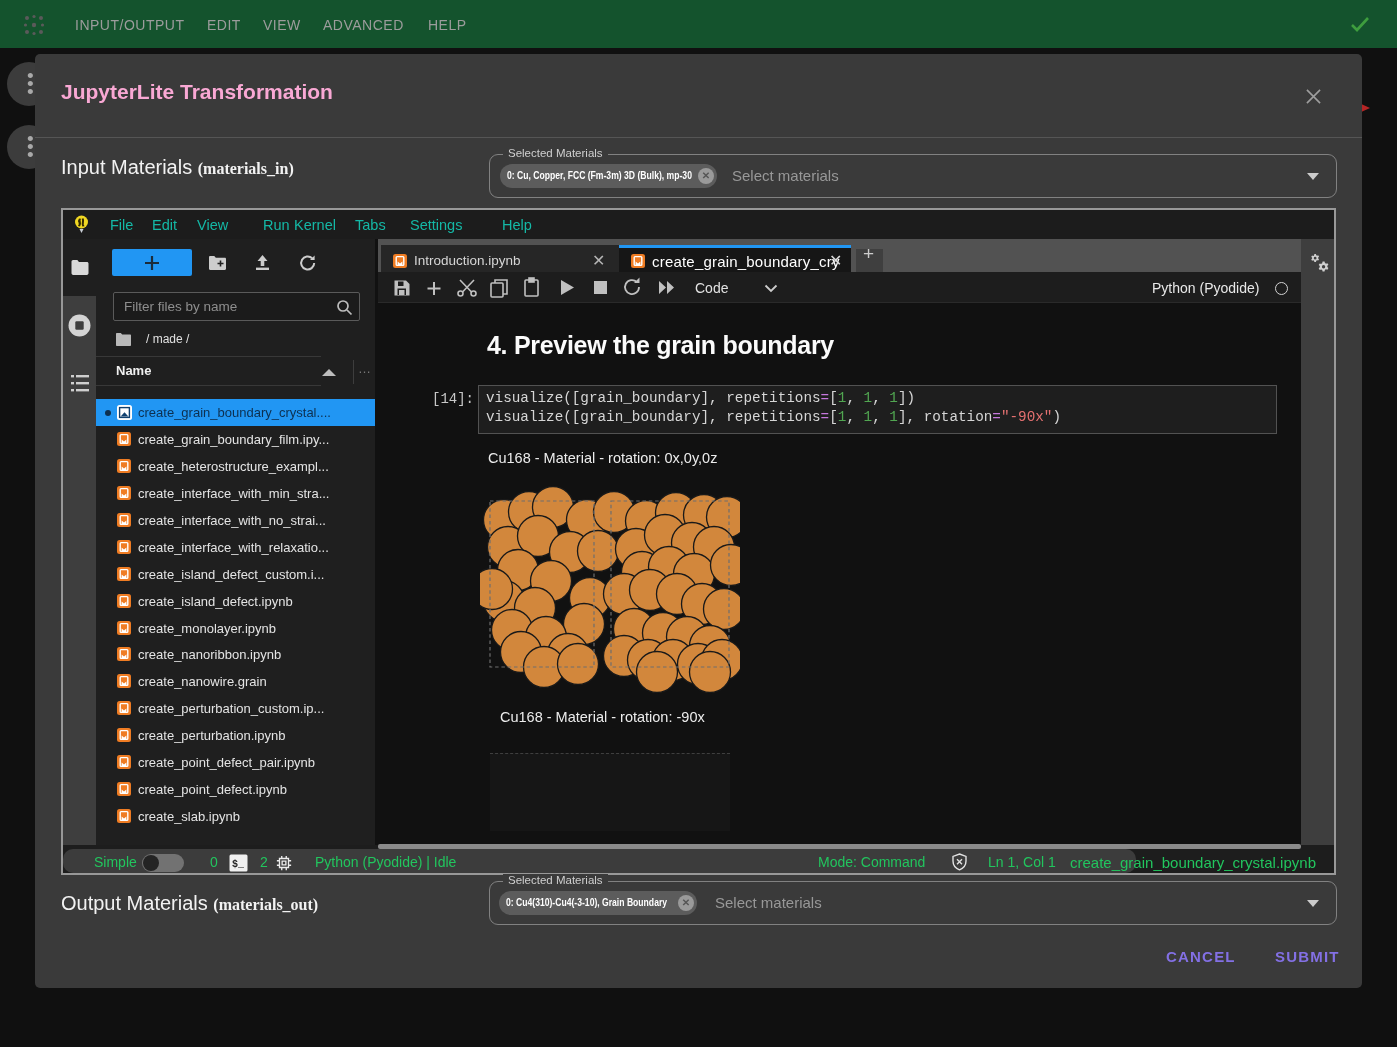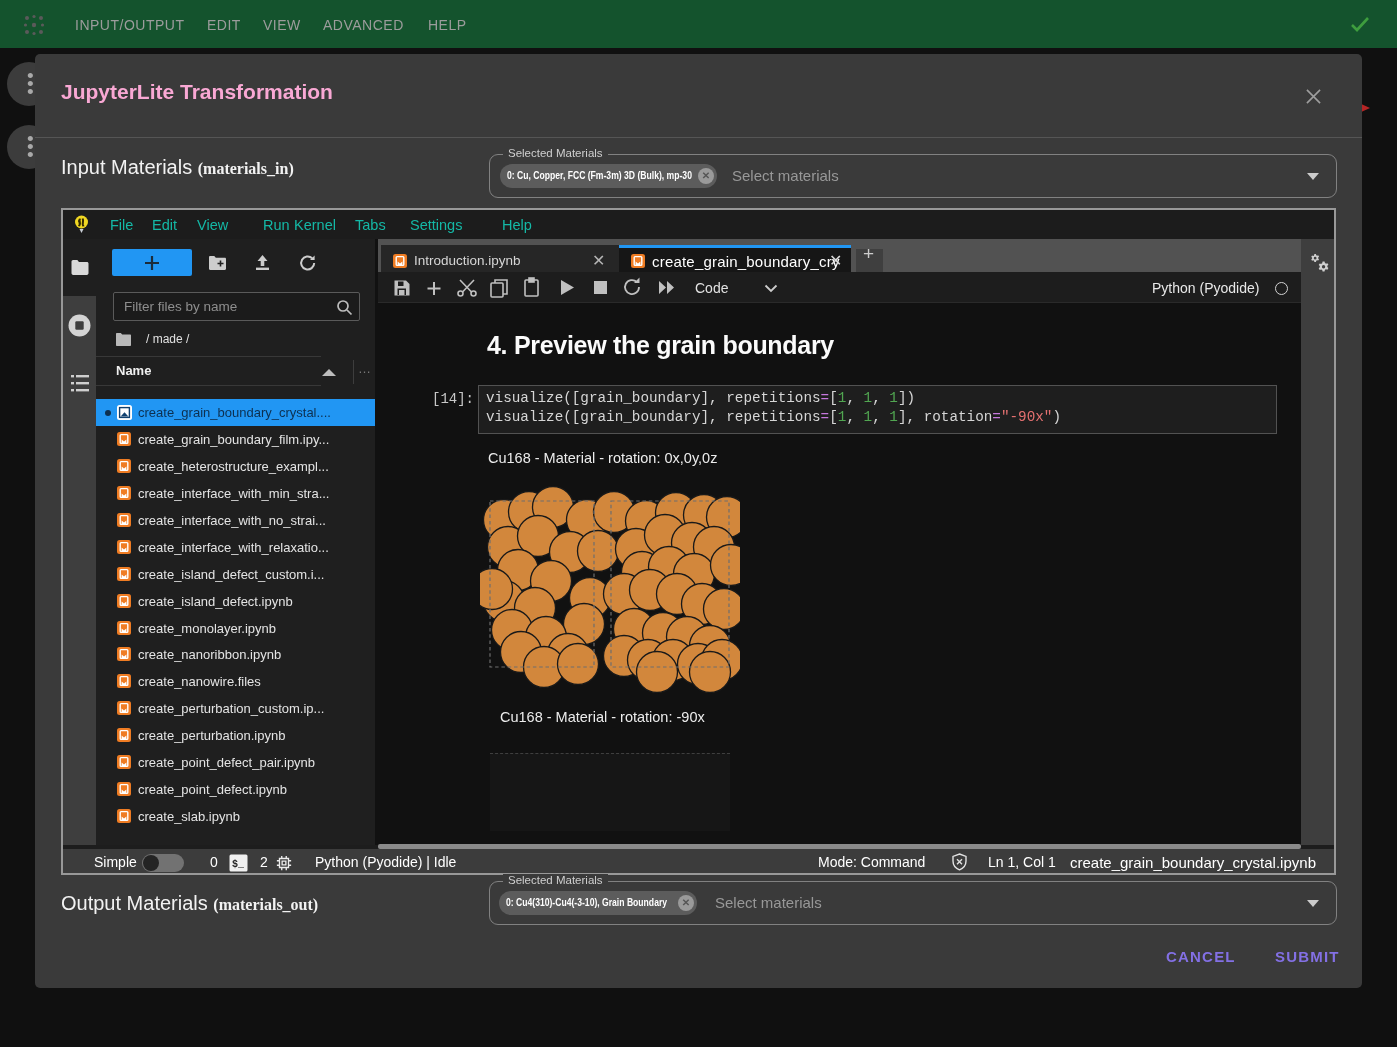--- a/index.html
+++ b/index.html
@@ -29,21 +29,21 @@
   .chip .txt { display:inline-block; transform:scaleX(0.86); transform-origin:0 50%; margin-left:7px; }
   .chip .del { position:absolute; right:3px; top:4px; width:16px; height:16px; border-radius:50%; background:#9a9a9a; color:#555; text-align:center; font-size:10px; line-height:16px; font-weight:700; }
   .matfield .ph { position:absolute; top:12px; font-size:15px; color:#989898; }
   .matfield .caret { position:absolute; right:17px; top:18px; width:0; height:0; border-left:6px solid transparent; border-right:6px solid transparent; border-top:7px solid #cccccc; }
 
   
   #jframe { position:absolute; left:26px; top:154px; width:1275px; height:667px; border:2px solid #989898; background:#1d1d1d; }
   
   #jmenu { position:absolute; left:0; top:0; width:1271px; height:29px; background:#1c1c1c; }
   #jmenu .mi { position:absolute; top:7px; font-size:14.5px; color:#14b8a6; }
-  #jstatus { position:absolute; left:0; top:639px; width:1271px; height:24px; background:#3c3c3c; font-size:14px; color:#ffffff; }
+  #jstatus { position:absolute; left:0; top:639px; width:1073px; height:24px; background:#3c3c3c; font-size:14px; color:#22c55e;border-radius:10px; }
   #jmain { position:absolute; left:0; top:29px; width:1271px; height:606px; background:#111111; }
 
   
   #jsidebar { position:absolute; left:0; top:0; width:33px; height:606px; background:#3e3e3e; }
   #jsidebar .active { position:absolute; left:0; top:0; width:33px; height:57px; background:#1f1f1f; }
 
   
   #jfiles { position:absolute; left:33px; top:0; width:279px; height:606px; background:#1f1f1f; }
   #fb-blue { position:absolute; left:16px; top:10px; width:80px; height:27px; background:#2196f3; border-radius:2px; }
   #fb-filter { position:absolute; left:17px; top:53px; width:247px; height:29px; border:1px solid #5a5a5a; border-radius:2px; background:#1b1b1b; }
@@ -337,21 +337,21 @@
               <span class="fname">create_nanoribbon.ipynb</span>
             </div>
             <div class="frow">
               <span class="nbicon">
                 <svg width="14" height="14" viewBox="0 0 14 14">
                   <rect width="14" height="14" rx="2.5" fill="#ef7c23"></rect>
                   <rect x="3.2" y="2.6" width="7.6" height="8.8" rx="0.8" fill="none" stroke="#fff" stroke-width="1.4"></rect>
                   <path d="M4.6 11.4 L4.6 7.4 L7 9.4 L9.4 7.4 L9.4 11.4 Z" fill="#fff"></path>
                 </svg>
               </span>
-              <span class="fname">create_nanowire.files</span>
+              <span class="fname">create_nanowire.grain</span>
             </div>
             <div class="frow">
               <span class="nbicon">
                 <svg width="14" height="14" viewBox="0 0 14 14">
                   <rect width="14" height="14" rx="2.5" fill="#ef7c23"></rect>
                   <rect x="3.2" y="2.6" width="7.6" height="8.8" rx="0.8" fill="none" stroke="#fff" stroke-width="1.4"></rect>
                   <path d="M4.6 11.4 L4.6 7.4 L7 9.4 L9.4 7.4 L9.4 11.4 Z" fill="#fff"></path>
                 </svg>
               </span>
               <span class="fname">create_perturbation_custom.ip...</span>

